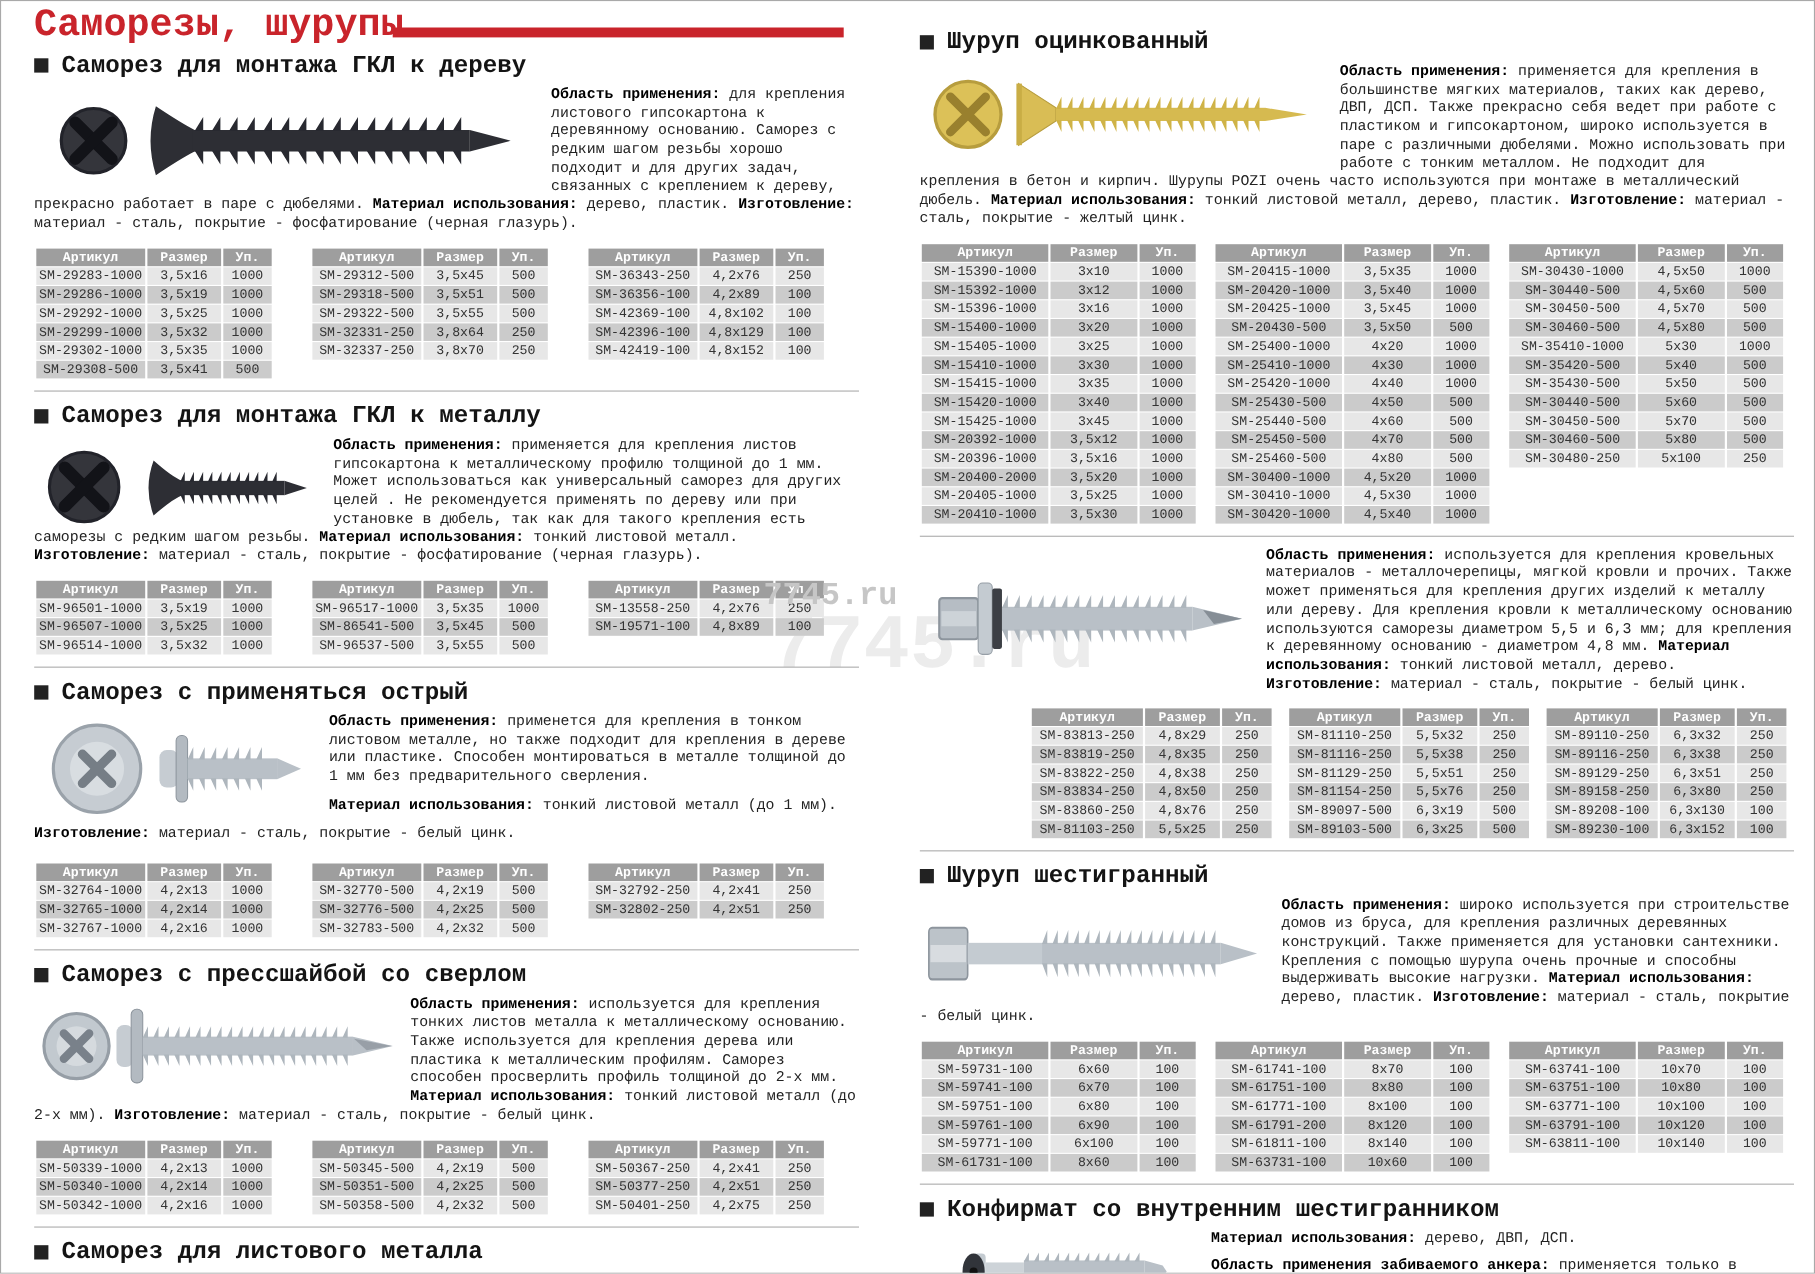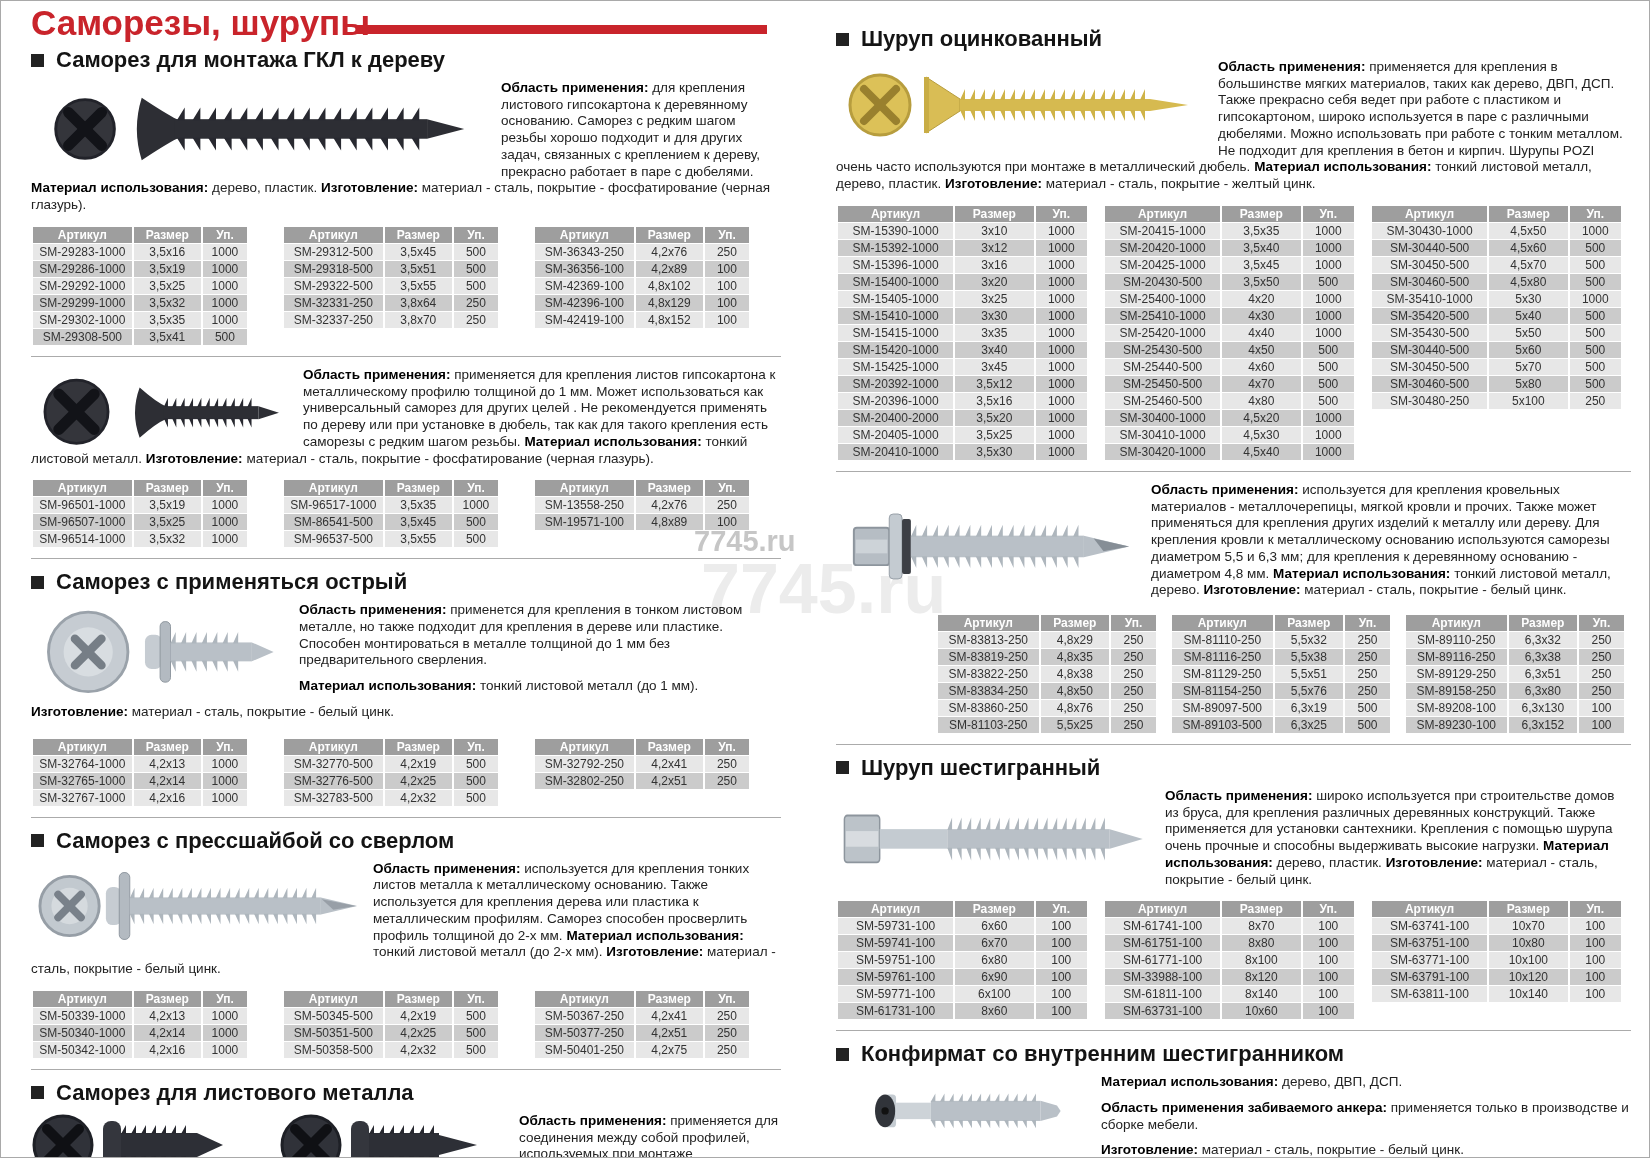--- a/index.html
+++ b/index.html
@@ -1,17 +1,17 @@
 <!DOCTYPE html>
 <html><head>
 <meta charset="utf-8">
 <style>
   html,body{margin:0;padding:0;background:#fff;}
   .page{position:relative;width:1650px;height:1158px;background:#fff;border:1px solid #a9a9a9;
-        box-sizing:border-box;font-family:Liberation Sans, sans-serif;overflow:hidden;}
+        box-sizing:border-box;font-family:Liberation Mono, monospace;overflow:hidden;}
   h1{position:absolute;left:30px;top:2px;margin:0;font-size:35px;font-weight:bold;color:#c9242b;z-index:2;}
   .rule{position:absolute;left:356px;top:24px;width:410px;height:9px;background:#c9242b;z-index:2;}
   .wm{position:absolute;font-weight:bold;z-index:0;}
   .wm-small{left:693px;top:524px;font-size:29px;color:#c6c6c6;z-index:2;}
   .wm-big{left:700px;top:548px;font-size:70px;color:#ececec;}
   .col{position:absolute;top:0;height:1158px;overflow:hidden;z-index:1;}
   .col-left{left:30px;width:750px;padding-top:46px;}
   .col-right{left:835px;width:795px;padding-top:25px;}
   h2{margin:0 0 7px 0;font-size:22px;color:#141414;display:flex;align-items:center;gap:12px;font-weight:bold;}
   .sq{width:13px;height:13px;background:#222;flex:0 0 auto;}
@@ -209,20 +209,24 @@
                 <td>100</td>
               </tr>
             </tbody>
           </table>
       </div>
     </section>
 
     <div class="sep"></div>
 
     <section class="sec s2">
+      <h2>
+          <span class="sq"></span>
+          <span>Саморез для монтажа ГКЛ к металлу</span>
+        </h2>
       <div class="flow">
         <svg class="shot" width="252" height="78" viewBox="0 0 270 84">
           <circle cx="44" cy="46" r="34" fill="#34353b" stroke="#22232a" stroke-width="3"></circle>
           <line x1="25" y1="27" x2="63" y2="65" stroke="#121318" stroke-width="12" stroke-linecap="round"></line>
           <line x1="63" y1="27" x2="25" y2="65" stroke="#121318" stroke-width="12" stroke-linecap="round"></line>
           <path d="M112,20 Q130,36 140,40 L140,54 Q130,58 112,74 Q102,47 112,20 Z" fill="#2d2e34"></path>
           <rect x="138" y="40" width="102" height="14" fill="#2d2e34"></rect>
           <polygon points="240,40 262,47 240,54" fill="#2d2e34"></polygon>
           <path fill="#282930" d="M138,41 l4.5,-10 l0,10 l4.5,0 l4.5,-10 l0,10 l4.5,0 l4.5,-10 l0,10 l4.5,0 l4.5,-10 l0,10 l4.5,0 l4.5,-10 l0,10 l4.5,0 l4.5,-10 l0,10 l4.5,0 l4.5,-10 l0,10 l4.5,0 l4.5,-10 l0,10 l4.5,0 l4.5,-10 l0,10 l4.5,0 l4.5,-10 l0,10 l4.5,0 l4.5,-10 l0,10 l4.5,0"></path>
           <path fill="#282930" d="M138,53 l4.5,10 l0,-10 l4.5,0 l4.5,10 l0,-10 l4.5,0 l4.5,10 l0,-10 l4.5,0 l4.5,10 l0,-10 l4.5,0 l4.5,10 l0,-10 l4.5,0 l4.5,10 l0,-10 l4.5,0 l4.5,10 l0,-10 l4.5,0 l4.5,10 l0,-10 l4.5,0 l4.5,10 l0,-10 l4.5,0 l4.5,10 l0,-10 l4.5,0 l4.5,10 l0,-10 l4.5,0"></path>
@@ -1139,21 +1143,21 @@
                 <td>SM-61751-100</td>
                 <td>8x80</td>
                 <td>100</td>
               </tr>
               <tr>
                 <td>SM-61771-100</td>
                 <td>8x100</td>
                 <td>100</td>
               </tr>
               <tr>
-                <td>SM-33988-100</td>
+                <td>SM-61791-200</td>
                 <td>8x120</td>
                 <td>100</td>
               </tr>
               <tr>
                 <td>SM-61811-100</td>
                 <td>8x140</td>
                 <td>100</td>
               </tr>
               <tr>
                 <td>SM-63731-100</td>

